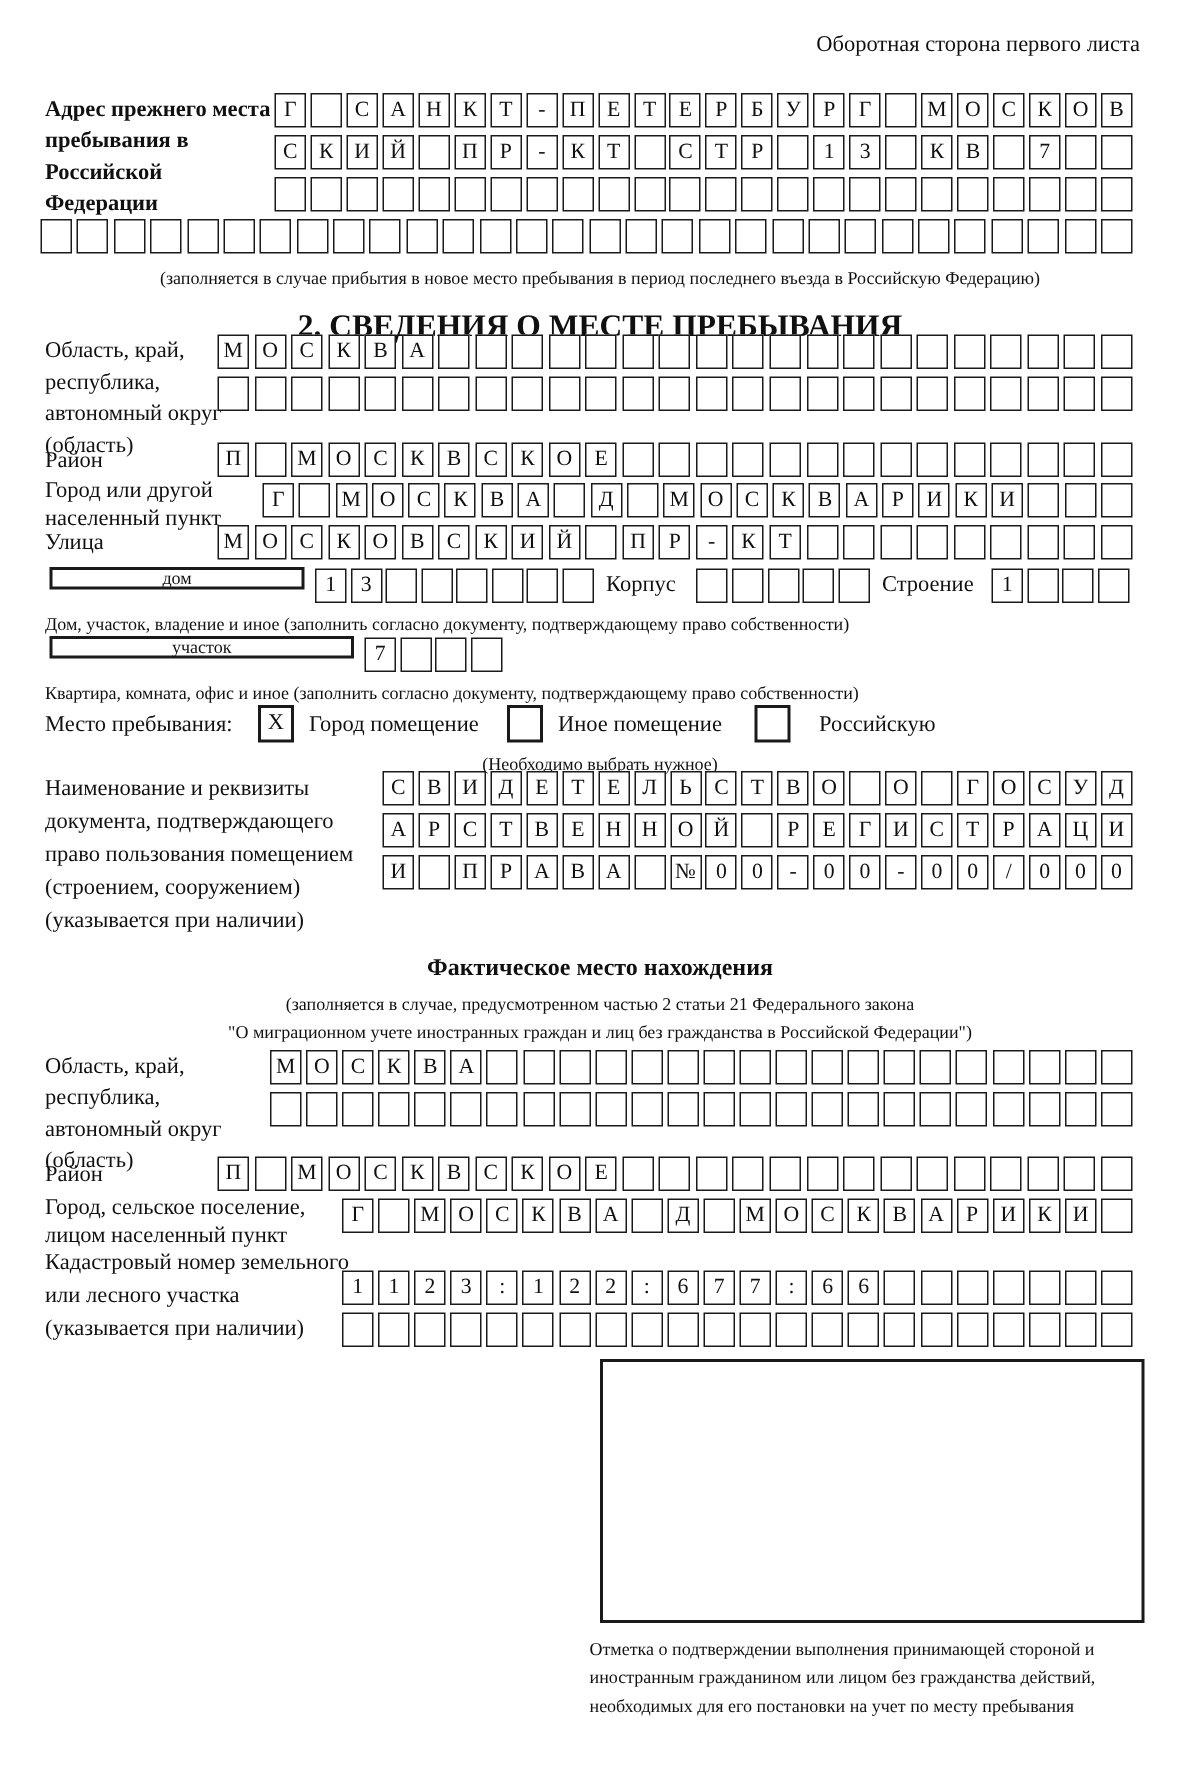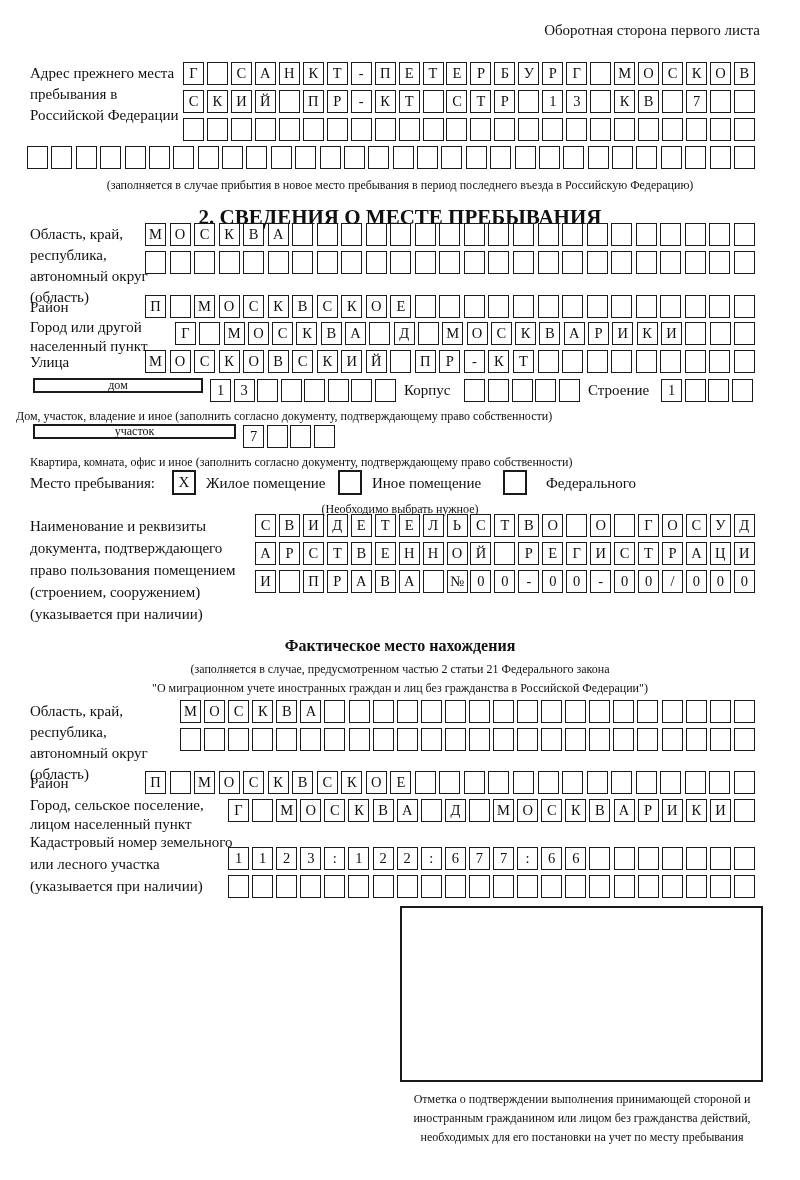--- a/index.html
+++ b/index.html
@@ -32,21 +32,21 @@
     display:flex; align-items:center; justify-content:center;
     font-size:15px; background:#fff;
   }
   .markbox { border:2px solid #1a1a1a; background:#fff; }
 </style>
 </head>
 <body>
 
 <div class="abs lbl" style="left:0; top:20px; width:760px; text-align:right;">Оборотная сторона первого листа</div>
 
-<div class="abs lbl" style="left:30px; top:63px; width:155px;">Адрес прежнего места пребывания в Российской Федерации</div>
+<div class="abs lbl" style="left:30px; top:63px; width:155px;font-weight:bold;">Адрес прежнего места пребывания в Российской Федерации</div>
 <div class="abs colrows" style="left:183px; top:62px;">
   <div class="cells" style="width:572px;">
       <span class="cell">Г</span>
       <span class="cell"></span>
       <span class="cell">С</span>
       <span class="cell">А</span>
       <span class="cell">Н</span>
       <span class="cell">К</span>
       <span class="cell">Т</span>
       <span class="cell">-</span>
@@ -319,38 +319,38 @@
     <span class="cell"></span>
     <span class="cell"></span>
   </div>
 <div class="abs lbl" style="left:588px; top:380px;">Строение</div>
 <div class="abs cells" style="left:661px; top:379px; width:92px;">
     <span class="cell">1</span>
     <span class="cell"></span>
     <span class="cell"></span>
     <span class="cell"></span>
   </div>
-<div class="abs cap" style="left:16px; top:407px; width:740px;">Дом, участок, владение и иное (заполнить согласно документу, подтверждающему право собственности)</div>
+<div class="abs cap" style="left:30px; top:407px; width:740px;">Дом, участок, владение и иное (заполнить согласно документу, подтверждающему право собственности)</div>
 
 <div class="abs widebox" style="left:33px; top:424px; width:203px;">участок</div>
 <div class="abs cells" style="left:243px; top:425px; width:92px;">
     <span class="cell">7</span>
     <span class="cell"></span>
     <span class="cell"></span>
     <span class="cell"></span>
   </div>
 <div class="abs cap" style="left:30px; top:453px; width:740px;">Квартира, комната, офис и иное (заполнить согласно документу, подтверждающему право собственности)</div>
 
 <div class="abs lbl" style="left:30px; top:473px;">Место пребывания:</div>
 <div class="abs checkbox" style="left:172px; top:470px;">X</div>
-<div class="abs lbl" style="left:206px; top:473px;">Жилое помещение</div>
+<div class="abs lbl" style="left:206px; top:473px;">Город помещение</div>
 <div class="abs checkbox" style="left:338px; top:470px;"></div>
 <div class="abs lbl" style="left:372px; top:473px;">Иное помещение</div>
 <div class="abs checkbox" style="left:503px; top:470px;"></div>
-<div class="abs lbl" style="left:546px; top:473px;">Федерального</div>
+<div class="abs lbl" style="left:546px; top:473px;">Российскую</div>
 <div class="abs cap center" style="top:500px;">(Необходимо выбрать нужное)</div>
 
 <div class="abs lbl" style="left:30px; top:515px; width:228px; line-height:22px;">Наименование и реквизиты документа, подтверждающего право пользования помещением (строением, сооружением) (указывается при наличии)</div>
 <div class="abs colrows" style="left:255px; top:514px;">
   <div class="cells" style="width:500px;">
       <span class="cell">С</span>
       <span class="cell">В</span>
       <span class="cell">И</span>
       <span class="cell">Д</span>
       <span class="cell">Е</span>
@@ -580,13 +580,13 @@
       <span class="cell"></span>
       <span class="cell"></span>
       <span class="cell"></span>
       <span class="cell"></span>
       <span class="cell"></span>
       <span class="cell"></span>
     </div>
 </div>
 
 <div class="abs markbox" style="left:400px; top:906px; width:363px; height:176px;"></div>
-<div class="abs cap" style="left:393px; top:1090px; width:378px; text-align:center; line-height:19px;">Отметка о подтверждении выполнения принимающей стороной и иностранным гражданином или лицом без гражданства действий, необходимых для его постановки на учет по месту пребывания</div>
+<div class="abs cap" style="left:393px; top:1090px; width:378px; line-height:19px;">Отметка о подтверждении выполнения принимающей стороной и иностранным гражданином или лицом без гражданства действий, необходимых для его постановки на учет по месту пребывания</div>
 
 </body></html>

